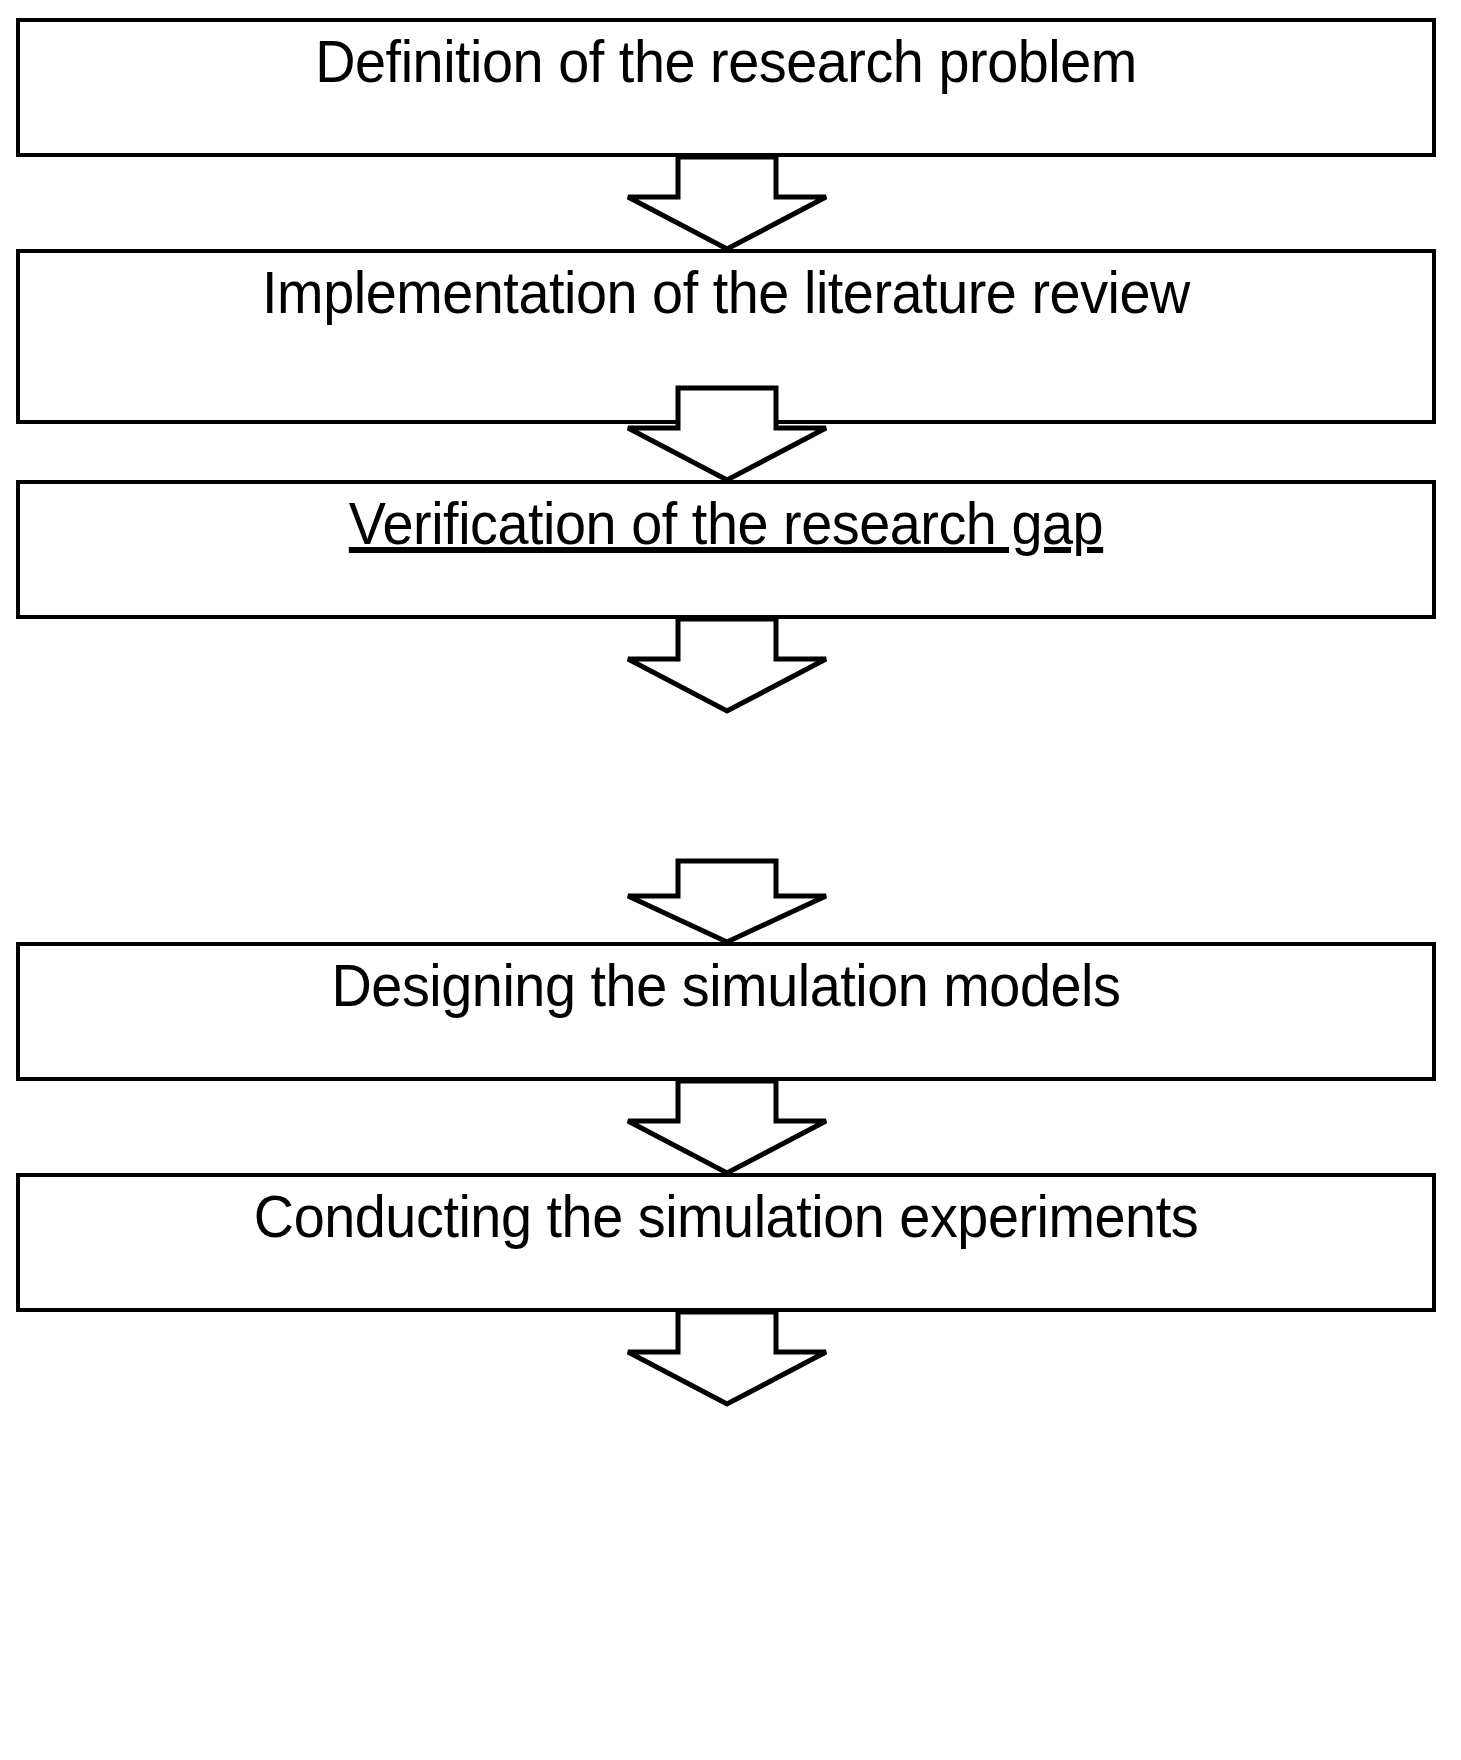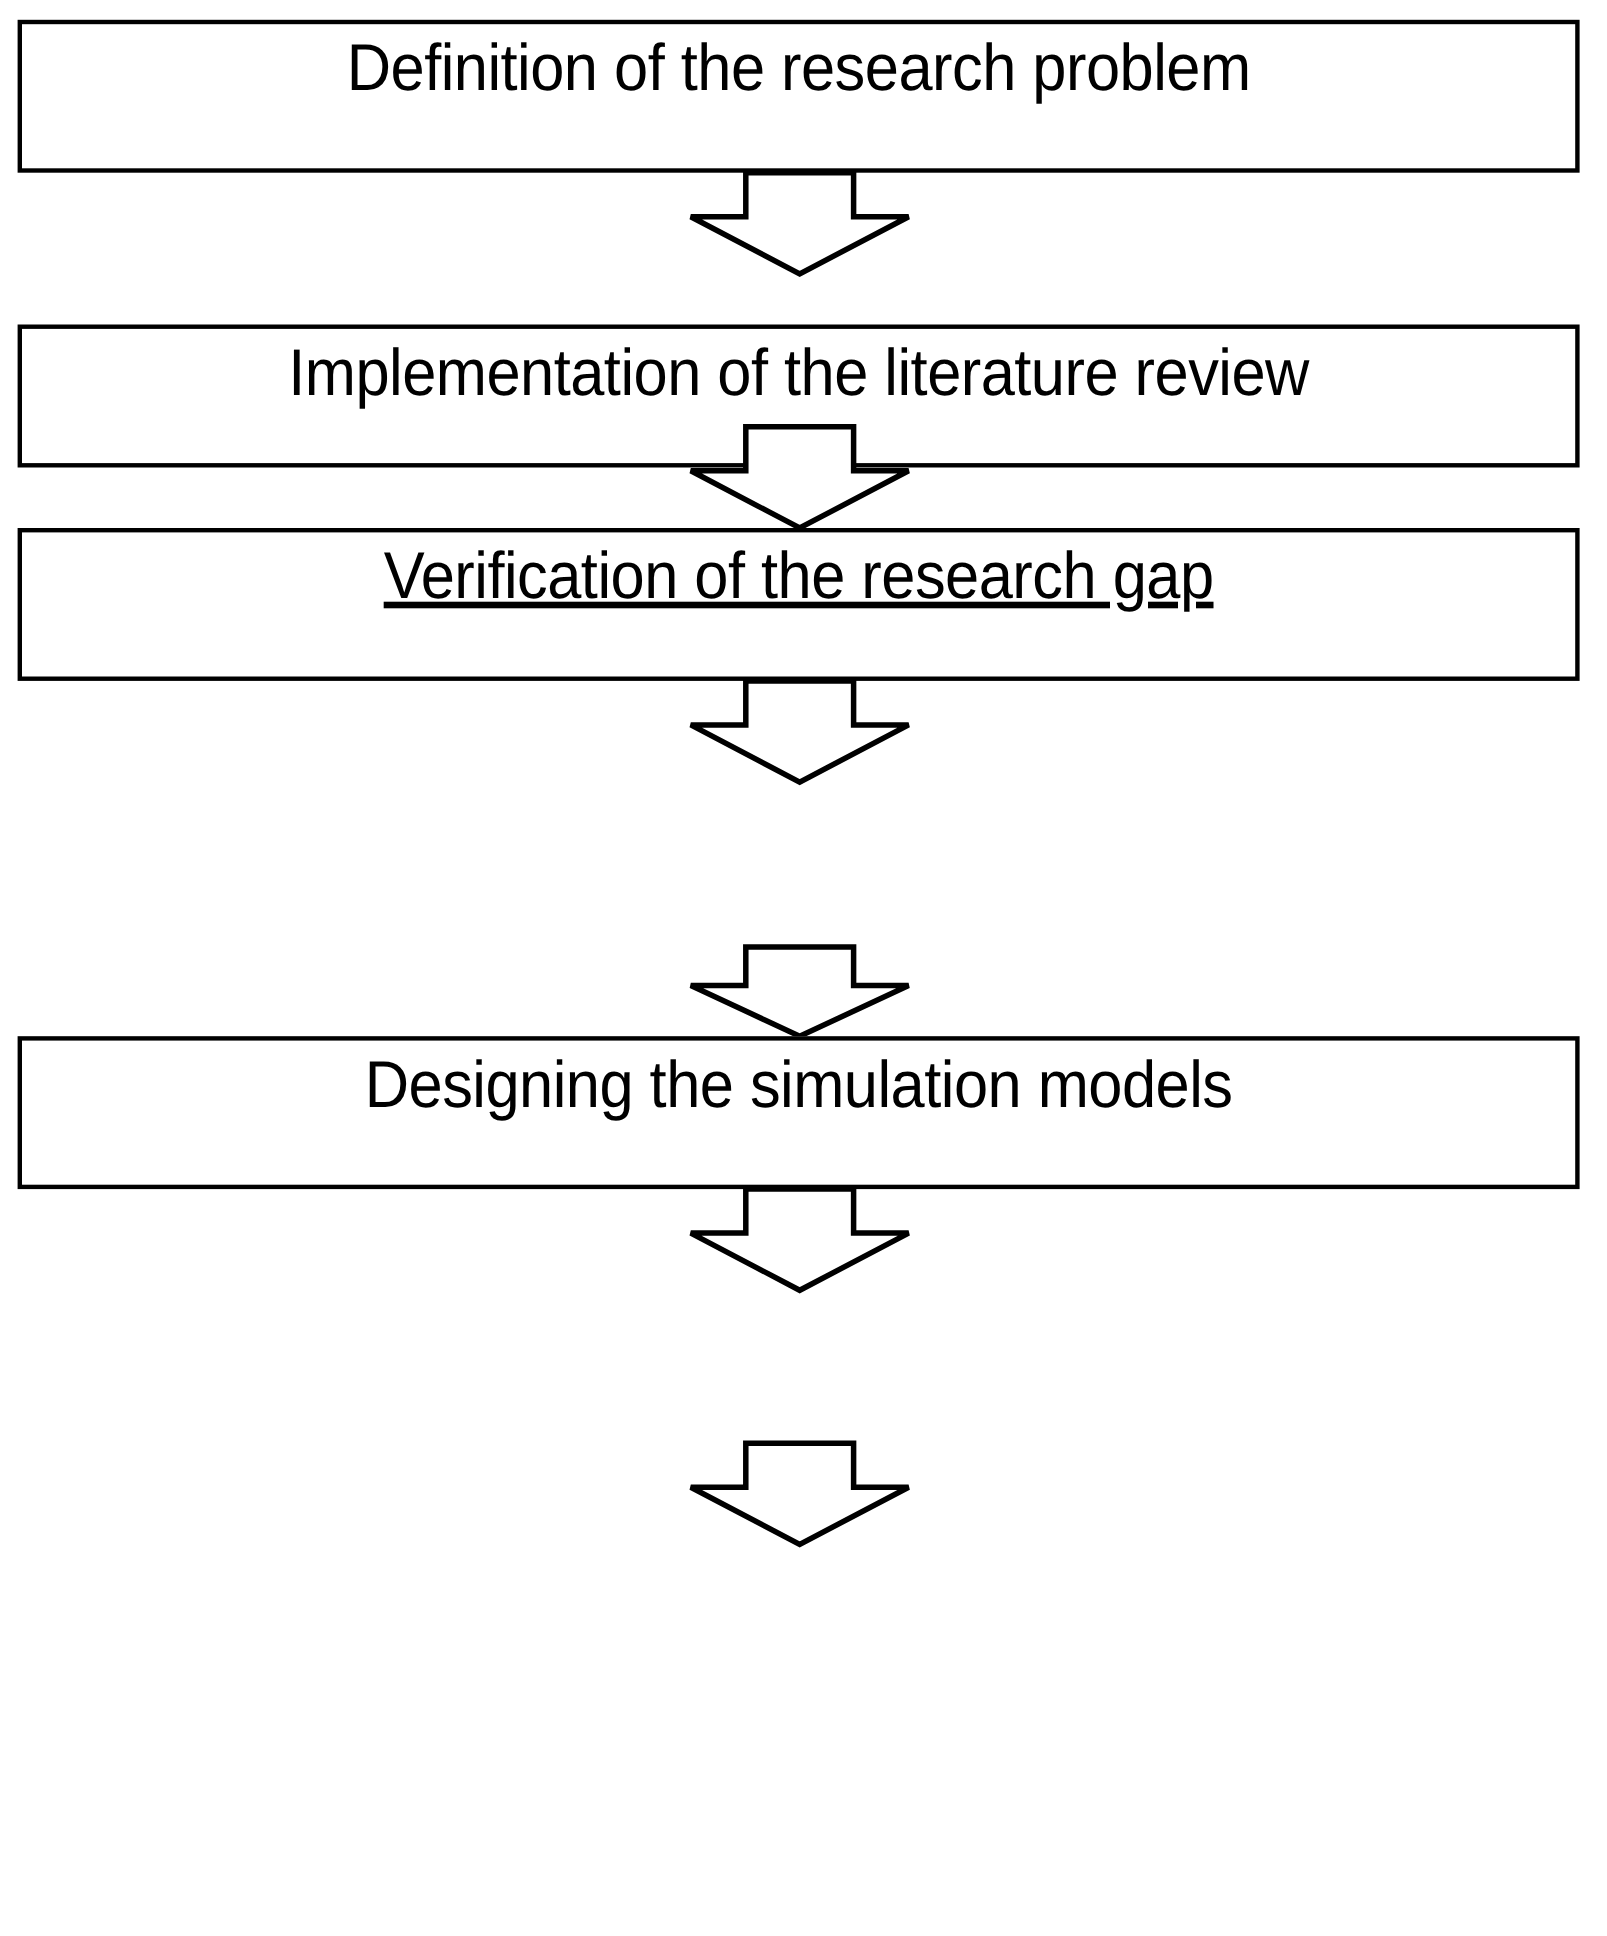--- a/index.html
+++ b/index.html
@@ -69,21 +69,21 @@
   <div class="flow-box" style="top:18px; height:139px;">
     <span class="flow-box-label">Definition of the research problem</span>
   </div>
 
   <div class="flow-arrow" style="top:157px; height:92px;">
     <svg viewBox="0 0 198 92" preserveAspectRatio="none">
       <polygon points="50,0 148,0 148,40 198,40 99,92 0,40 50,40"></polygon>
     </svg>
   </div>
 
-  <div class="flow-box" style="top:249px; height:130px;margin-top:46px;">
+  <div class="flow-box" style="top:249px; height:175px;">
     <span class="flow-box-label">Implementation of the literature review</span>
   </div>
 
   <div class="flow-arrow" style="top:388px; height:92px;">
     <svg viewBox="0 0 198 92" preserveAspectRatio="none">
       <polygon points="50,0 148,0 148,40 198,40 99,92 0,40 50,40"></polygon>
     </svg>
   </div>
 
   <div class="flow-box" style="top:480px; height:139px;text-decoration:underline;">
@@ -106,20 +106,23 @@
   <div class="flow-box" style="top:942px; height:139px;">
     <span class="flow-box-label">Designing the simulation models</span>
   </div>
 
   <div class="flow-arrow" style="top:1081px; height:92px;">
     <svg viewBox="0 0 198 92" preserveAspectRatio="none">
       <polygon points="50,0 148,0 148,40 198,40 99,92 0,40 50,40"></polygon>
     </svg>
   </div>
 
+  <div class="flow-box" style="top:1173px; height:139px;">
+    <span class="flow-box-label">Conducting the simulation experiments</span>
+  </div>
 
   <div class="flow-arrow" style="top:1312px; height:92px;">
     <svg viewBox="0 0 198 92" preserveAspectRatio="none">
       <polygon points="50,0 148,0 148,40 198,40 99,92 0,40 50,40"></polygon>
     </svg>
   </div>
 
 
 </div>
 

